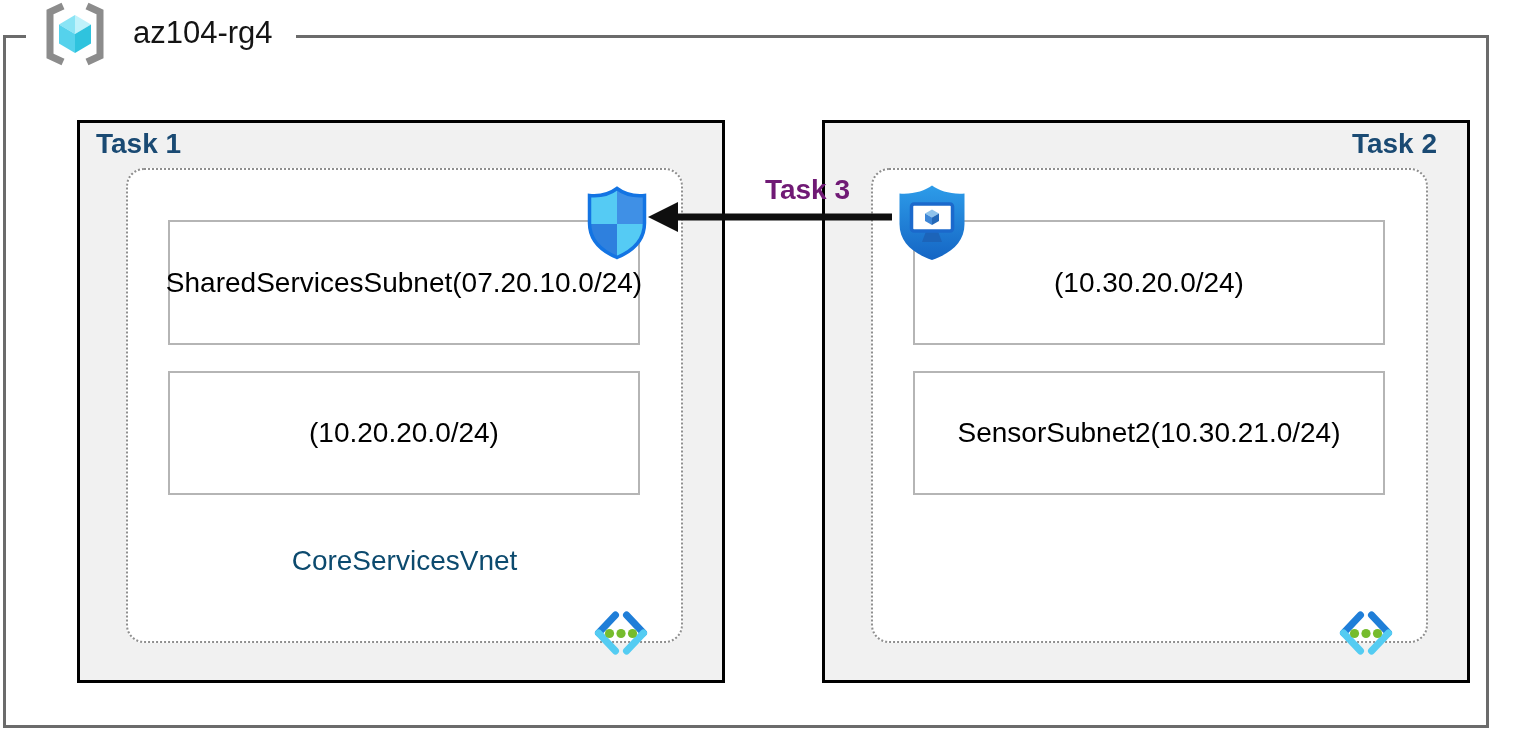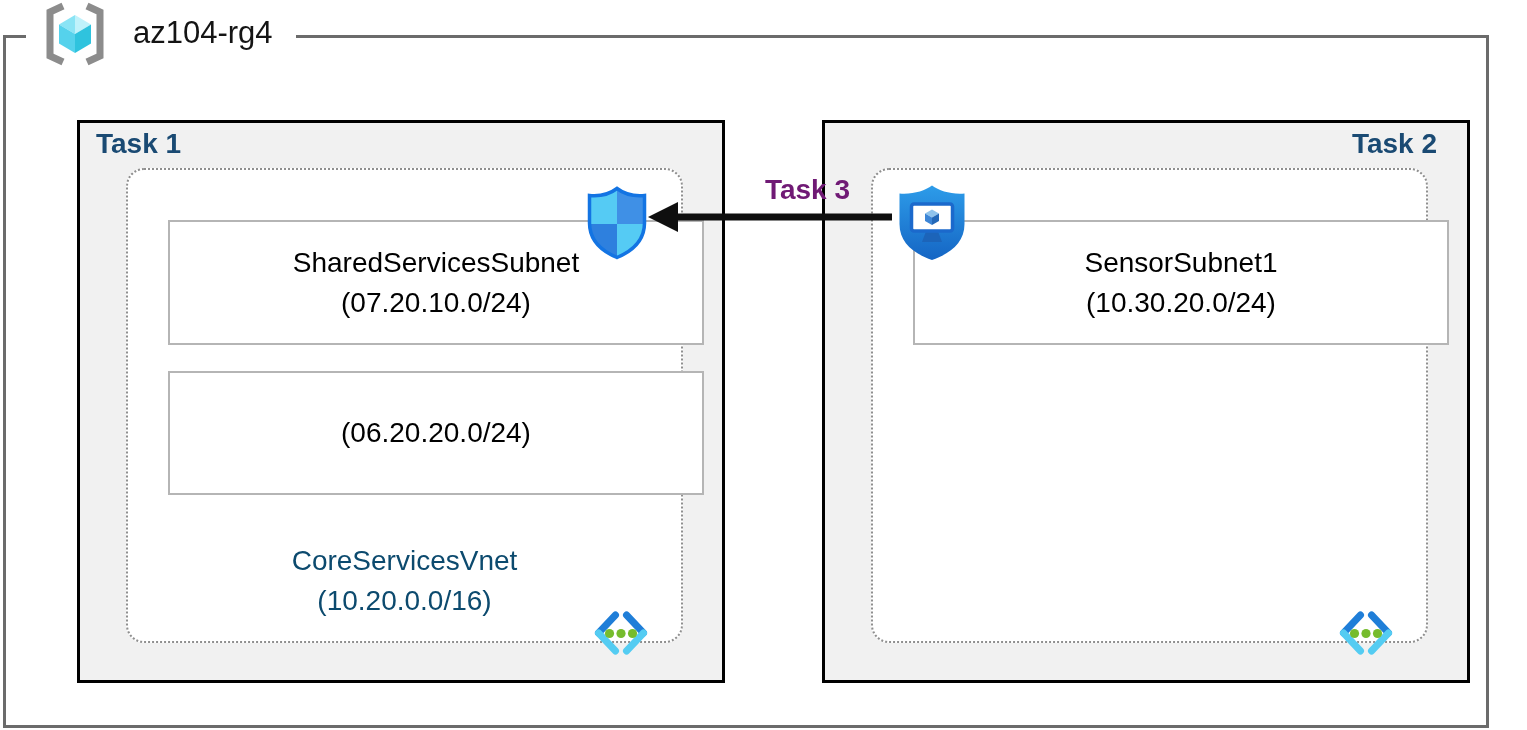--- a/index.html
+++ b/index.html
@@ -16,22 +16,22 @@
   
   .task-box{top:120px;width:648px;height:563px;background:#f1f1f1;border:3px solid #000000;}
   #task1-box{left:77px;}
   #task2-box{left:822px;}
   .task-label{position:absolute;top:5px;font-size:28px;font-weight:bold;color:#1a4a73;white-space:nowrap;}
   #task1-label{left:16px;text-align:right;}
   #task2-label{right:30px;}
   
   .vnet{left:46px;top:45px;width:557px;height:475px;background:#ffffff;
         border:2px dotted #8f8f8f;border-radius:18px;}
-  .subnet{position:absolute;left:40px;width:536px;background:#ffffff;border:2px solid #b5b5b5;
-          display:flex;flex-direction:column;align-items:center;justify-content:center;
+  .subnet{position:absolute;left:40px;width:472px;background:#ffffff;border:2px solid #b5b5b5;
+          display:flex;flex-direction:row;align-items:center;justify-content:center;
           font-size:28px;line-height:40px;color:#000;text-align:center;box-sizing:border-box;}
   .subnet-1{top:50px;height:125px;}
   .subnet-2{top:201px;height:124px;}
   .vnet-label{position:absolute;left:0;right:0;top:371px;text-align:center;
               font-size:28px;line-height:40px;color:#0c4a6e;}
   .vnet-icon{position:absolute;right:31px;bottom:-17px;width:58px;height:50px;}
   
   #nsg-icon{left:585px;top:186px;width:64px;height:74px;z-index:5;}
   #bastion-icon{left:894px;top:183px;width:76px;height:79px;z-index:5;}
   #task3-arrow{left:640px;top:194px;width:260px;height:46px;z-index:4;}
@@ -58,45 +58,47 @@
 
   <div class="abs task-box" id="task1-box">
     <div class="task-label" id="task1-label">Task 1</div>
 
     <div class="abs vnet">
       <div class="subnet subnet-1">
         <span>SharedServicesSubnet</span>
         <span>(07.20.10.0/24)</span>
       </div>
       <div class="subnet subnet-2">
-        <span>(06.20.20.0/24)</span>
+        <span>(10.20.20.0/24)</span>
       </div>
       <div class="vnet-label">
         <div>CoreServicesVnet</div>
-        <div>(10.20.0.0/16)</div>
       </div>
       <svg class="vnet-icon" viewBox="0 0 58 50">
         <line x1="23.5" y1="7" x2="6.5" y2="25" stroke="#1f7ed8" stroke-width="7" stroke-linecap="round"></line>
         <line x1="6.5" y1="25" x2="23.5" y2="43" stroke="#54ccf2" stroke-width="7" stroke-linecap="round"></line>
         <line x1="34.5" y1="7" x2="51.5" y2="25" stroke="#1f7ed8" stroke-width="7" stroke-linecap="round"></line>
         <line x1="51.5" y1="25" x2="34.5" y2="43" stroke="#54ccf2" stroke-width="7" stroke-linecap="round"></line>
         <circle cx="17.5" cy="25.5" r="4.6" fill="#76bc2d"></circle>
         <circle cx="29" cy="25.5" r="4.6" fill="#76bc2d"></circle>
         <circle cx="40.5" cy="25.5" r="4.6" fill="#76bc2d"></circle>
       </svg>
     </div>
   </div>
 
   <div class="abs task-box" id="task2-box">
     <div class="task-label" id="task2-label">Task 2</div>
 
     <div class="abs vnet">
       <div class="subnet subnet-1">
-        <span>SensorSubnet1</span>
         <span>(10.30.20.0/24)</span>
+      </div>
+      <div class="subnet subnet-2">
+        <span>SensorSubnet2</span>
+        <span>(10.30.21.0/24)</span>
       </div>
       <div class="vnet-label">
       </div>
       <svg class="vnet-icon" viewBox="0 0 58 50">
         <line x1="23.5" y1="7" x2="6.5" y2="25" stroke="#1f7ed8" stroke-width="7" stroke-linecap="round"></line>
         <line x1="6.5" y1="25" x2="23.5" y2="43" stroke="#54ccf2" stroke-width="7" stroke-linecap="round"></line>
         <line x1="34.5" y1="7" x2="51.5" y2="25" stroke="#1f7ed8" stroke-width="7" stroke-linecap="round"></line>
         <line x1="51.5" y1="25" x2="34.5" y2="43" stroke="#54ccf2" stroke-width="7" stroke-linecap="round"></line>
         <circle cx="17.5" cy="25.5" r="4.6" fill="#76bc2d"></circle>
         <circle cx="29" cy="25.5" r="4.6" fill="#76bc2d"></circle>

